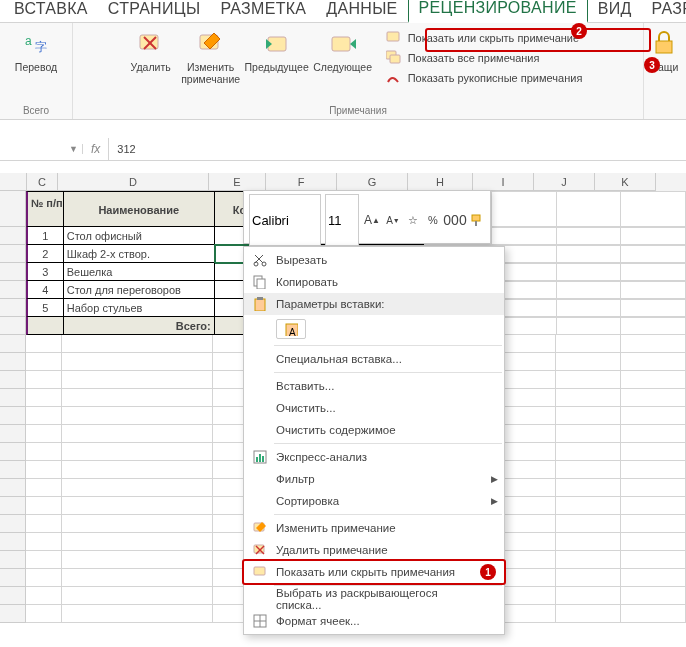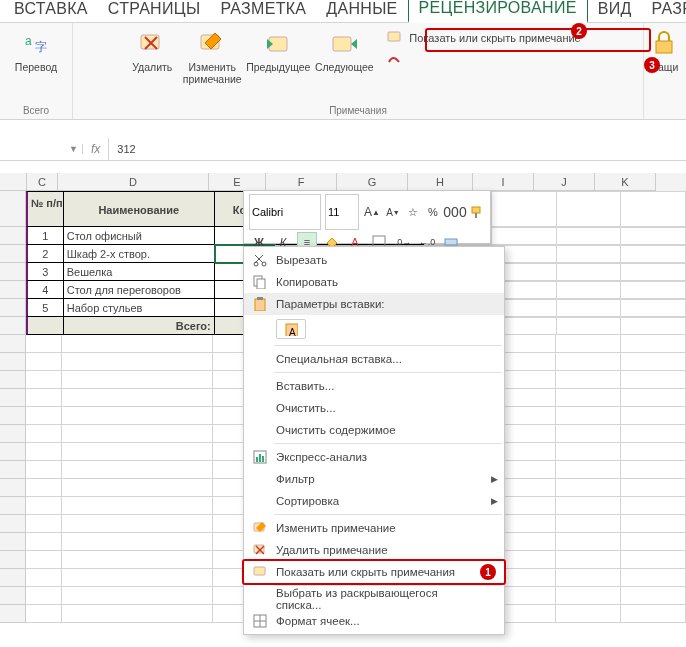--- a/index.html
+++ b/index.html
@@ -32,21 +32,21 @@
 .cell{border-right:1px solid #d4d4d4;border-bottom:1px solid #d4d4d4;font-size:11px;line-height:18px;padding:0 3px;overflow:hidden;white-space:nowrap}
 .tbl .cell{border-right:1px solid #000;border-bottom:1px solid #000}
 .tbl .cell.top{border-top:1px solid #000}
 .tbl .cell.left{border-left:2px solid #701a75}
 .hdrcell{background:#eae9de;font-weight:bold;text-align:center}
 .row.hdrtall{height:36px}
 .row.hdrtall .cell,.row.hdrtall .rowh{line-height:36px}
 .selcell{outline:2px solid #217346;outline-offset:-1px;background:#fff}
 .minitool{position:absolute;left:243px;top:190px;width:236px;height:46px;background:#fff;border:1px solid #c8c8c8;box-shadow:2px 2px 6px rgba(0,0,0,.15);padding:3px 5px;display:flex;flex-direction:column;gap:2px;font-size:11px}
 .mt-row{display:flex;align-items:center;gap:4px}
-.mt-row input,.mt-row select{font-size:11px;height:18px;border:1px solid #ccc;padding:8px 2px}
+.mt-row input,.mt-row select{font-size:13px;height:18px;border:1px solid #ccc;padding:16px 2px}
 .mt-btn{width:18px;height:18px;display:flex;align-items:center;justify-content:center;border:1px solid transparent;cursor:pointer}
 .mt-btn.box{background:#d8efdd;border-color:#a8d4b4}
 .ctxmenu{position:absolute;left:243px;top:246px;width:260px;background:#fff;border:1px solid #c8c8c8;box-shadow:3px 3px 8px rgba(0,0,0,.2);padding:2px 0}
 .ctxmenu .mi{display:flex;align-items:center;height:22px;padding:0 18px 0 4px;font-size:11.5px;cursor:pointer;position:relative}
 .ctxmenu .mi .ic{width:24px;display:flex;align-items:center;justify-content:center;margin-right:4px}
 .ctxmenu .mi .ic svg{width:14px;height:14px}
 .ctxmenu .mi.hdr{background:#eee;cursor:default;font-weight:400}
 .ctxmenu .sep{height:1px;background:#e0e0e0;margin:2px 2px 2px 30px}
 .ctxmenu .mi .arrow{position:absolute;right:6px;font-size:9px;color:#555}
 </style>
@@ -110,22 +110,30 @@
       </div>
       <div class="stack">
         <div class="srow">
           <svg>
               <rect x="1" y="2" width="12" height="9" rx="1" fill="#ffe9a8" stroke="#caa"></rect>
             </svg>
           <span>Показать или скрыть примечание</span>
         </div>
         <div class="srow">
           <svg>
+              <rect x="0" y="1" width="10" height="8" rx="1" fill="#ffe9a8" stroke="#caa"></rect>
+              <rect x="4" y="5" width="10" height="8" rx="1" fill="#ffe9a8" stroke="#caa"></rect>
+            </svg>
+          <span>Показать все примечания</span>
+        </div>
+        <div class="srow">
+          <svg>
               <path d="M2 12 q4 -8 10 0" fill="none" stroke="#c33" stroke-width="2"></path>
             </svg>
+          <span>Показать рукописные примечания</span>
         </div>
       </div>
     </div>
     <div class="grpname">Примечания</div>
   </div>
   <div class="grp" style="width:30px;border-right:none">
     <div class="btns">
       <div class="bigbtn" style="width:28px">
         <svg>
             <rect x="6" y="12" width="16" height="12" fill="#fc6" stroke="#c90"></rect>

